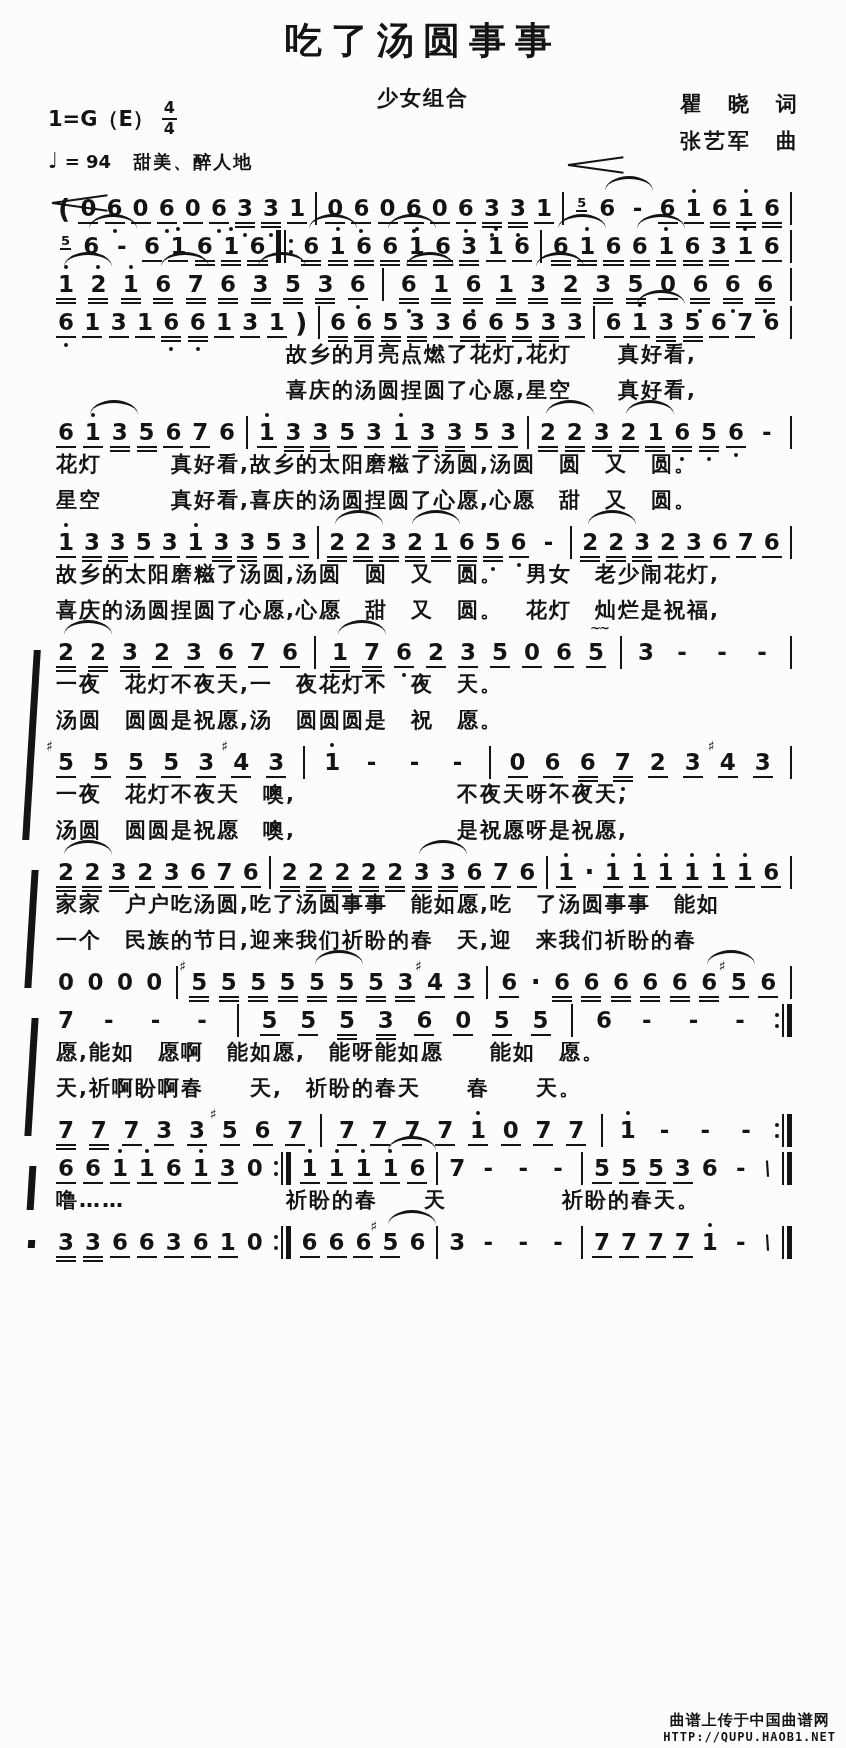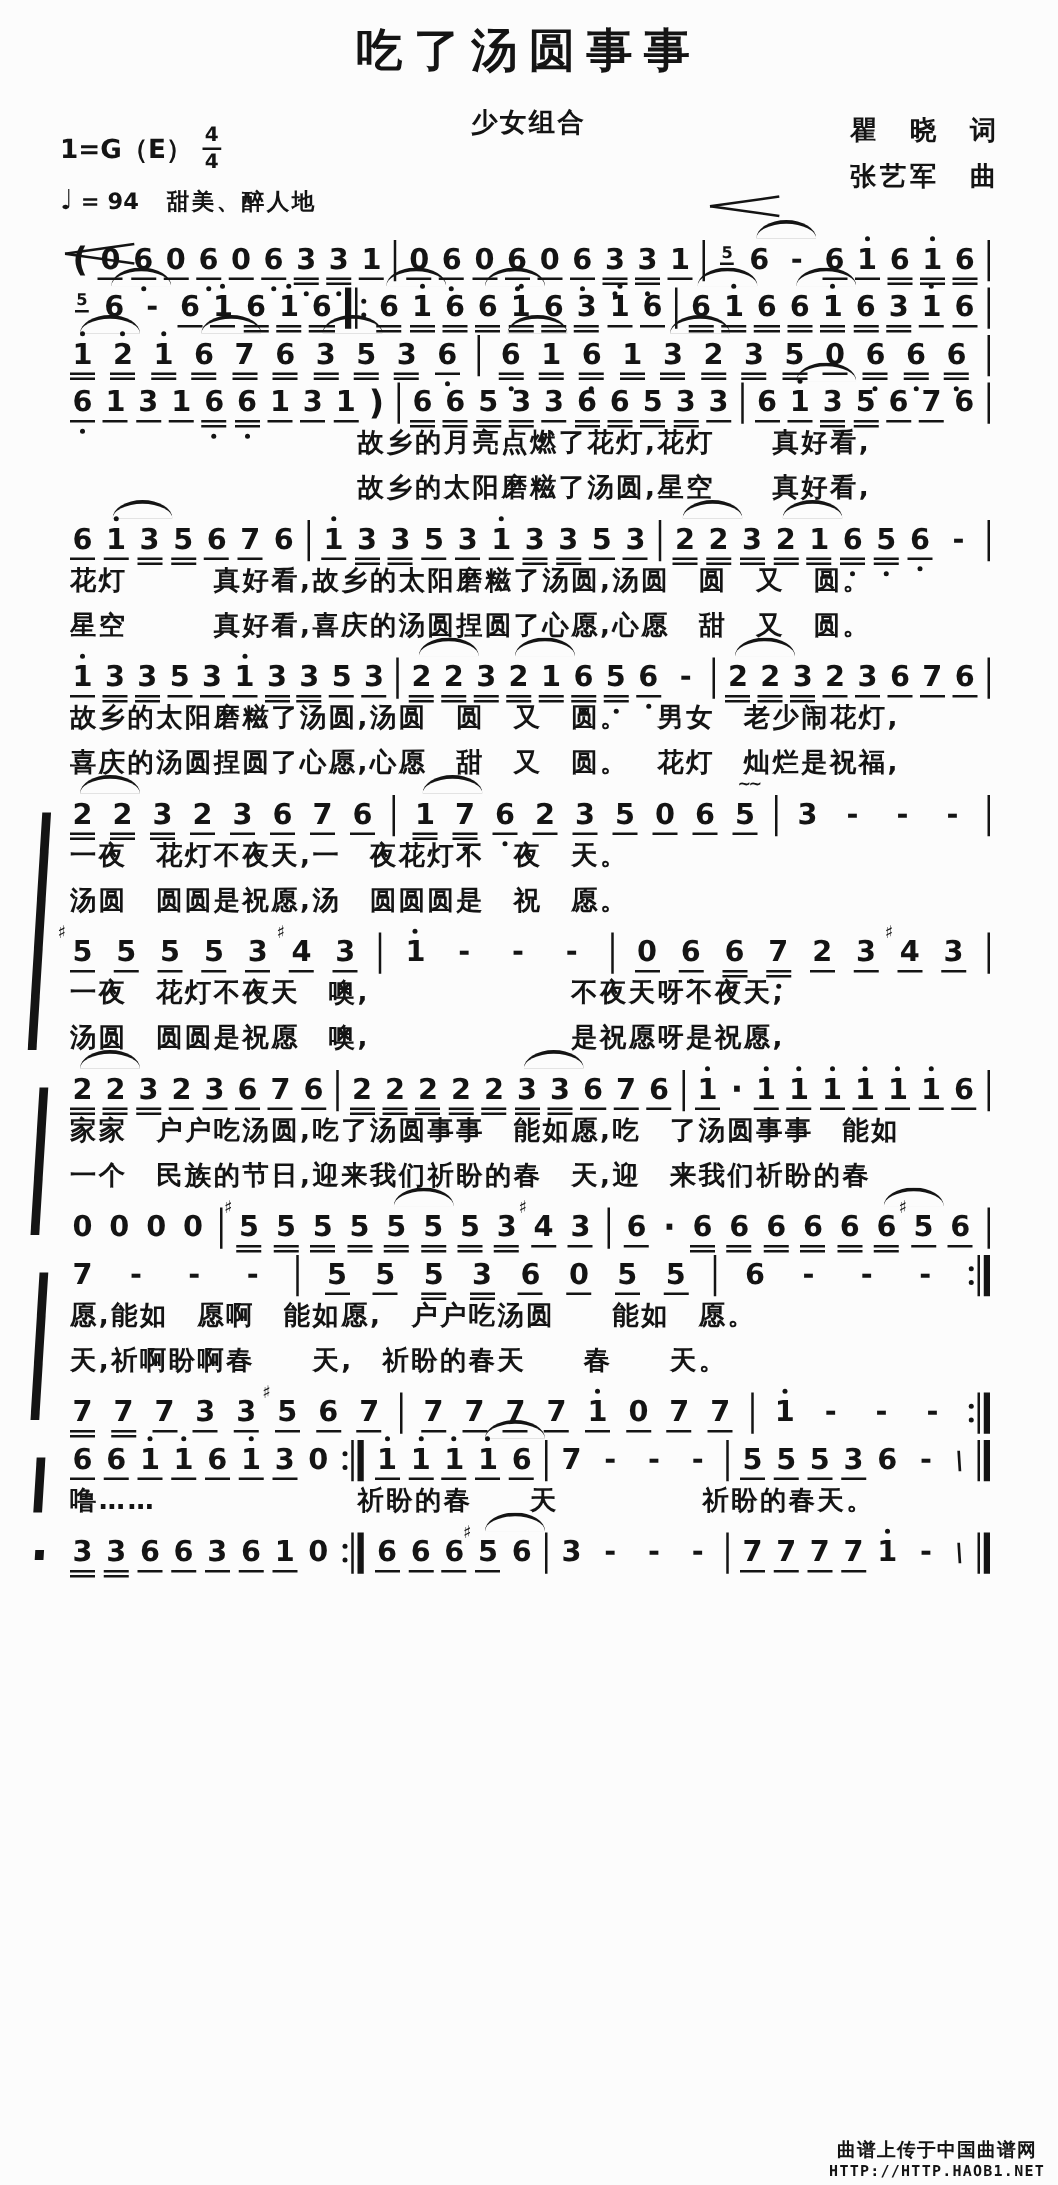--- a/index.html
+++ b/index.html
@@ -250,21 +250,21 @@
         <span class="note"><em class="dg">3</em><i class="ul" style="bottom: -4px;"></i><i class="ul" style="bottom: -8px;"></i></span>
         <span class="note"><em class="dg">5</em><i class="ul" style="bottom: -4px;"></i><i class="ul" style="bottom: -8px;"></i></span>
         <span class="note"><em class="dg">6</em><i class="ul" style="bottom: -4px;"></i></span>
         <span class="note"><em class="dg">7</em><i class="ul" style="bottom: -4px;"></i></span>
         <span class="note"><em class="dg">6</em></span>
         <span class="bar">
           <i class="bl thin"></i>
         </span>
       </div>
       <div class="lyric-row">　　　　　　　　　　故乡的月亮点燃了花灯,花灯　　真好看,</div>
-      <div class="lyric-row">　　　　　　　　　　故乡的太阳磨糍了汤圆,星空　　真好看,</div>
+      <div class="lyric-row">　　　　　　　　　　喜庆的汤圆捏圆了心愿,星空　　真好看,</div>
     </div>
     <div class="system">
       <div class="notes-row">
         <span class="note"><em class="dg">6</em><i class="ul" style="bottom: -4px;"></i></span>
         <span class="note"><em class="dg">1</em><i class="odot hi"></i><i class="ul" style="bottom: -4px;"></i><i class="arc"></i></span>
         <span class="note"><em class="dg">3</em><i class="ul" style="bottom: -4px;"></i><i class="ul" style="bottom: -8px;"></i></span>
         <span class="note"><em class="dg">5</em><i class="ul" style="bottom: -4px;"></i><i class="ul" style="bottom: -8px;"></i></span>
         <span class="note"><em class="dg">6</em><i class="ul" style="bottom: -4px;"></i></span>
         <span class="note"><em class="dg">7</em><i class="ul" style="bottom: -4px;"></i></span>
         <span class="note"><em class="dg">6</em></span>
@@ -513,21 +513,21 @@
         <span class="note dash"><em class="dg">-</em></span>
         <span class="bar">
           <i class="bdots">
             <b></b>
             <b></b>
           </i>
           <i class="bl thin"></i>
           <i class="bl thick"></i>
         </span>
       </div>
-      <div class="lyric-row">愿,能如　愿啊　能如愿,　户户吃汤圆　　能如　愿。</div>
+      <div class="lyric-row">愿,能如　愿啊　能如愿,　能呀能如愿　　能如　愿。</div>
       <div class="lyric-row">天,祈啊盼啊春　　天,　祈盼的春天　　春　　天。</div>
       <div class="notes-row">
         <span class="note"><em class="dg">7</em><i class="ul" style="bottom: -4px;"></i><i class="ul" style="bottom: -8px;"></i></span>
         <span class="note"><em class="dg">7</em><i class="ul" style="bottom: -4px;"></i><i class="ul" style="bottom: -8px;"></i></span>
         <span class="note"><em class="dg">7</em><i class="ul" style="bottom: -4px;"></i></span>
         <span class="note"><em class="dg">3</em><i class="ul" style="bottom: -4px;"></i></span>
         <span class="note"><em class="dg">3</em><i class="ul" style="bottom: -4px;"></i></span>
         <span class="note"><em class="dg">5</em><i class="sharp">♯</i><i class="ul" style="bottom: -4px;"></i></span>
         <span class="note"><em class="dg">6</em><i class="ul" style="bottom: -4px;"></i></span>
         <span class="note"><em class="dg">7</em><i class="ul" style="bottom: -4px;"></i></span>
@@ -649,14 +649,14 @@
         <span class="bar">
           <i class="bl thin"></i>
           <i class="bl thick"></i>
         </span>
       </div>
     </div>
   </div>
 
 <div class="footer">
   <div class="site">曲谱上传于中国曲谱网</div>
-  <div class="url">HTTP://HTTP.HAOB1.NET</div>
+  <div class="url">HTTP://QUPU.HAOB1.NET</div>
 </div>
 
 </body></html>

